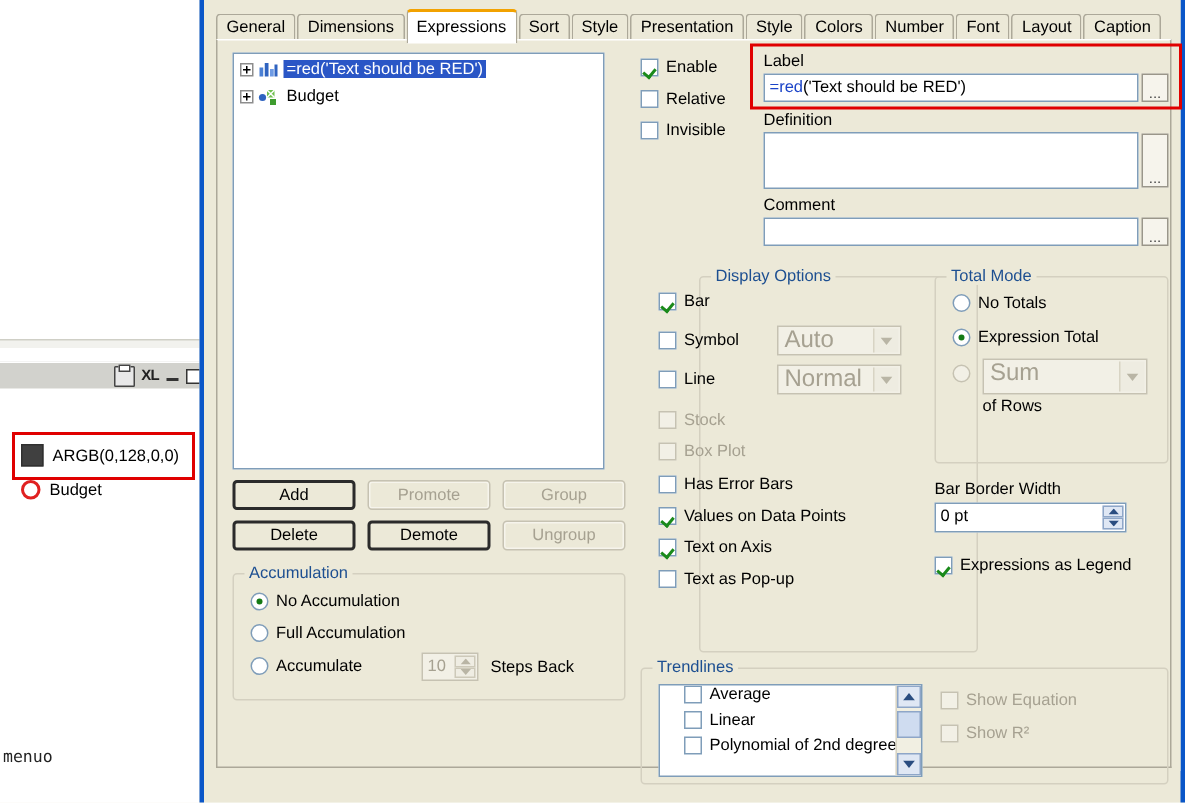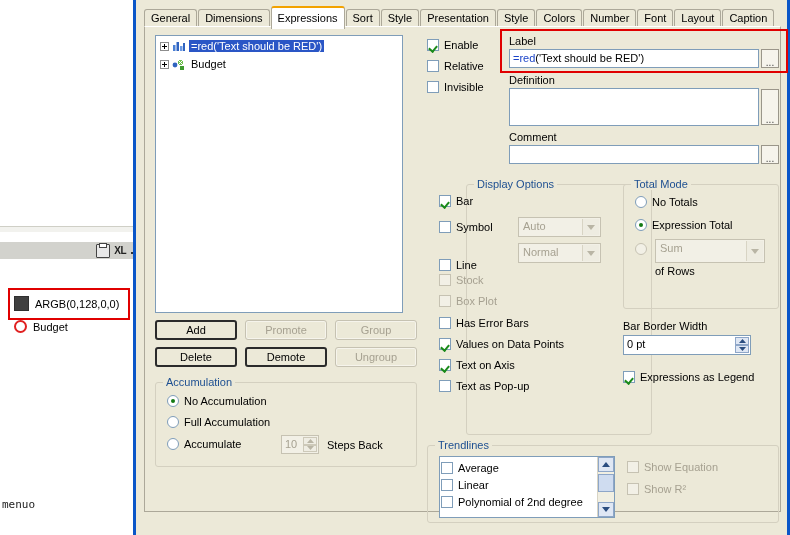--- a/index.html
+++ b/index.html
@@ -8,21 +8,21 @@
     background:#ffffff;
     font-family:"Liberation Sans", sans-serif;
     font-size:11px;color:#000;
     -webkit-font-smoothing:none;
   }
   #screen{position:relative;width:790px;height:535px;overflow:hidden;background:#fff;}
 
   
   .bg-white{position:absolute;left:0;top:0;width:136px;height:535px;background:#fff;}
   .bg-band{position:absolute;left:0;top:226px;width:136px;height:5px;background:#f2f2ee;border-top:1px solid #cfcfc6;}
-  .bg-caption{position:absolute;left:0;top:241px;width:136px;height:18px;background:#d2d2cd;border-top:1px solid #fff;padding-left:20px;}
+  .bg-caption{position:absolute;left:0;top:241px;width:136px;height:18px;background:#d2d2cd;border-top:1px solid #fff;}
   .bg-caption-icons{position:absolute;right:2px;top:2px;display:flex;align-items:center;gap:4px;color:#333;font-size:10px;line-height:12px;}
   .cap-ico{display:inline-block;width:12px;height:12px;position:relative;}
   .cap-print{border:1px solid #444;border-radius:1px;background:#e8e8e8;}
   .cap-print:after{content:"";position:absolute;left:2px;top:-2px;width:6px;height:3px;border:1px solid #444;background:#fff;}
   .cap-xl{font-size:10px;font-weight:bold;letter-spacing:-0.5px;color:#222;width:auto;}
   .cap-min{width:10px;height:10px;}
   .cap-min:after{content:"";position:absolute;left:1px;bottom:2px;width:8px;height:2px;background:#333;}
   .cap-max{width:10px;height:10px;border:1px solid #333;box-sizing:border-box;background:#fff;}
   .bg-sheet{position:absolute;left:0;top:259px;width:136px;height:276px;background:#fff;}
   .legend-row{position:absolute;display:flex;align-items:center;gap:6px;font-size:11px;color:#111;}
@@ -104,21 +104,21 @@
     position:absolute;background:#fff;border:1px solid #7f9db9;box-sizing:border-box;
     font-size:11px;color:#000;padding:1px 3px;line-height:15px;overflow:hidden;white-space:nowrap;
   }
   .ellip{
     position:absolute;background:#f6f4ec;border:1px solid #9a968a;box-sizing:border-box;
     display:flex;align-items:flex-end;justify-content:center;font-size:10px;color:#444;
     line-height:9px;cursor:pointer;
   }
   .sel-box{
     position:absolute;background:#f2f0e6;border:1px solid #c6c2b2;box-sizing:border-box;
-    font-size:11px;color:#a6a191;padding:1px 4px;line-height:15px;
+    font-size:16px;color:#a6a191;padding:1px 4px;line-height:15px;
   }
   .sel-arrow{
     position:absolute;right:1px;top:1px;bottom:1px;width:16px;background:#eeece1;
     border-left:1px solid #d8d4c4;display:flex;align-items:center;justify-content:center;
   }
   .btn{
     position:absolute;background:#ece9d8;border:1px solid #8c8878;border-radius:3px;
     box-sizing:border-box;font-size:11px;color:#000;display:flex;align-items:center;justify-content:center;
     box-shadow:inset 0 0 0 1px #f6f4ec;cursor:pointer;
   }
@@ -148,21 +148,21 @@
   .plus:before{content:"";position:absolute;left:1px;top:3px;width:5px;height:1px;background:#000;}
   .plus:after{content:"";position:absolute;left:3px;top:1px;width:1px;height:5px;background:#000;}
   .ticon{width:14px;height:12px;position:relative;flex:0 0 auto;}
   .tlabel{font-size:11px;white-space:nowrap;padding:0 2px;}
   .tlabel.sel{background:#2a56c6;color:#fff;}
 
   
   .listbox{
     position:absolute;background:#fff;border:1px solid #7f9db9;box-sizing:border-box;overflow:hidden;
   }
-  .li{display:flex;align-items:flex-end;gap:5px;height:17px;padding-left:1px;}
+  .li{display:flex;align-items:flex-start;gap:5px;height:17px;padding-left:16px;}
   .sbar{position:absolute;right:0;top:0;bottom:0;width:16px;background:#f1efe2;border-left:1px solid #d8d4c4;}
   .sbtn{position:absolute;left:0;width:16px;height:15px;background:#dfe7f4;border:1px solid #8ea6c8;box-sizing:border-box;display:flex;align-items:center;justify-content:center;}
   .sthumb{position:absolute;left:0;top:17px;width:16px;height:18px;background:#cfdcf0;border:1px solid #8ea6c8;box-sizing:border-box;}
 </style>
 </head>
 <body>
 
 <div id="screen">
 
   <div class="bg-white"></div>
@@ -322,21 +322,21 @@
         </div>
         <div class="sel-box" style="left:373px;top:190px;width:83px;height:20px;">
           <span>Auto</span>
           <span class="sel-arrow">
             <svg width="8" height="5" viewBox="0 0 8 5">
                 <path d="M0 0 L8 0 L4 5 Z" fill="#b9b5a5"></path>
               </svg>
           </span>
         </div>
 
-        <div class="cb" style="left:294px;top:232px;text-align:center;">
+        <div class="cb" style="left:294px;top:220px;text-align:center;">
           <span class="box"></span>
           <span class="lbl">Line</span>
         </div>
         <div class="sel-box" style="left:373px;top:216px;width:83px;height:20px;">
           <span>Normal</span>
           <span class="sel-arrow">
             <svg width="8" height="5" viewBox="0 0 8 5">
                 <path d="M0 0 L8 0 L4 5 Z" fill="#b9b5a5"></path>
               </svg>
           </span>

